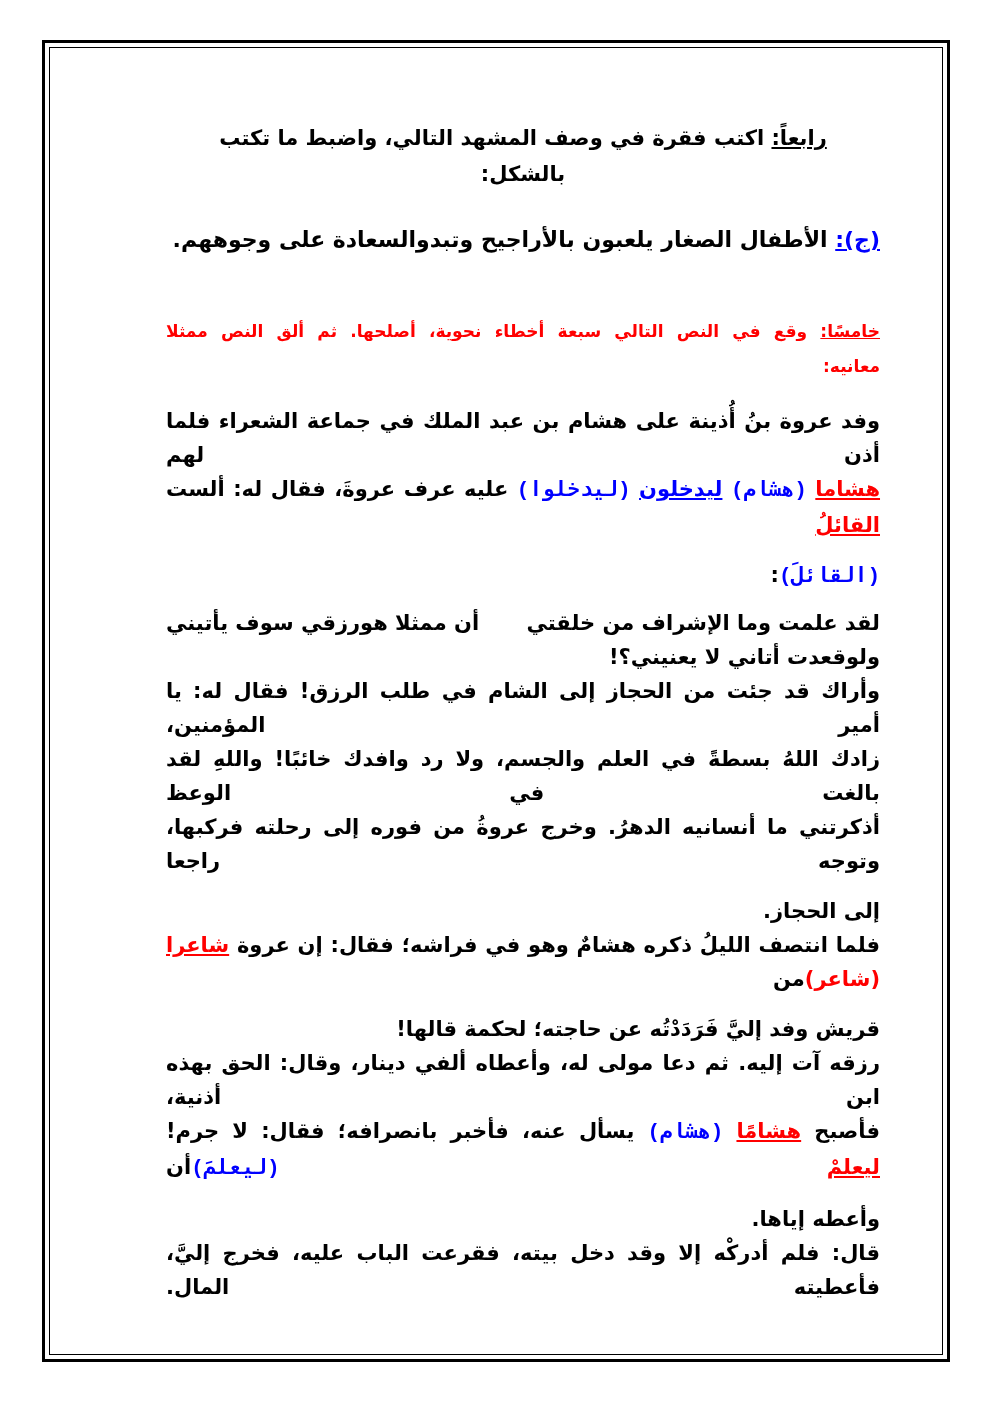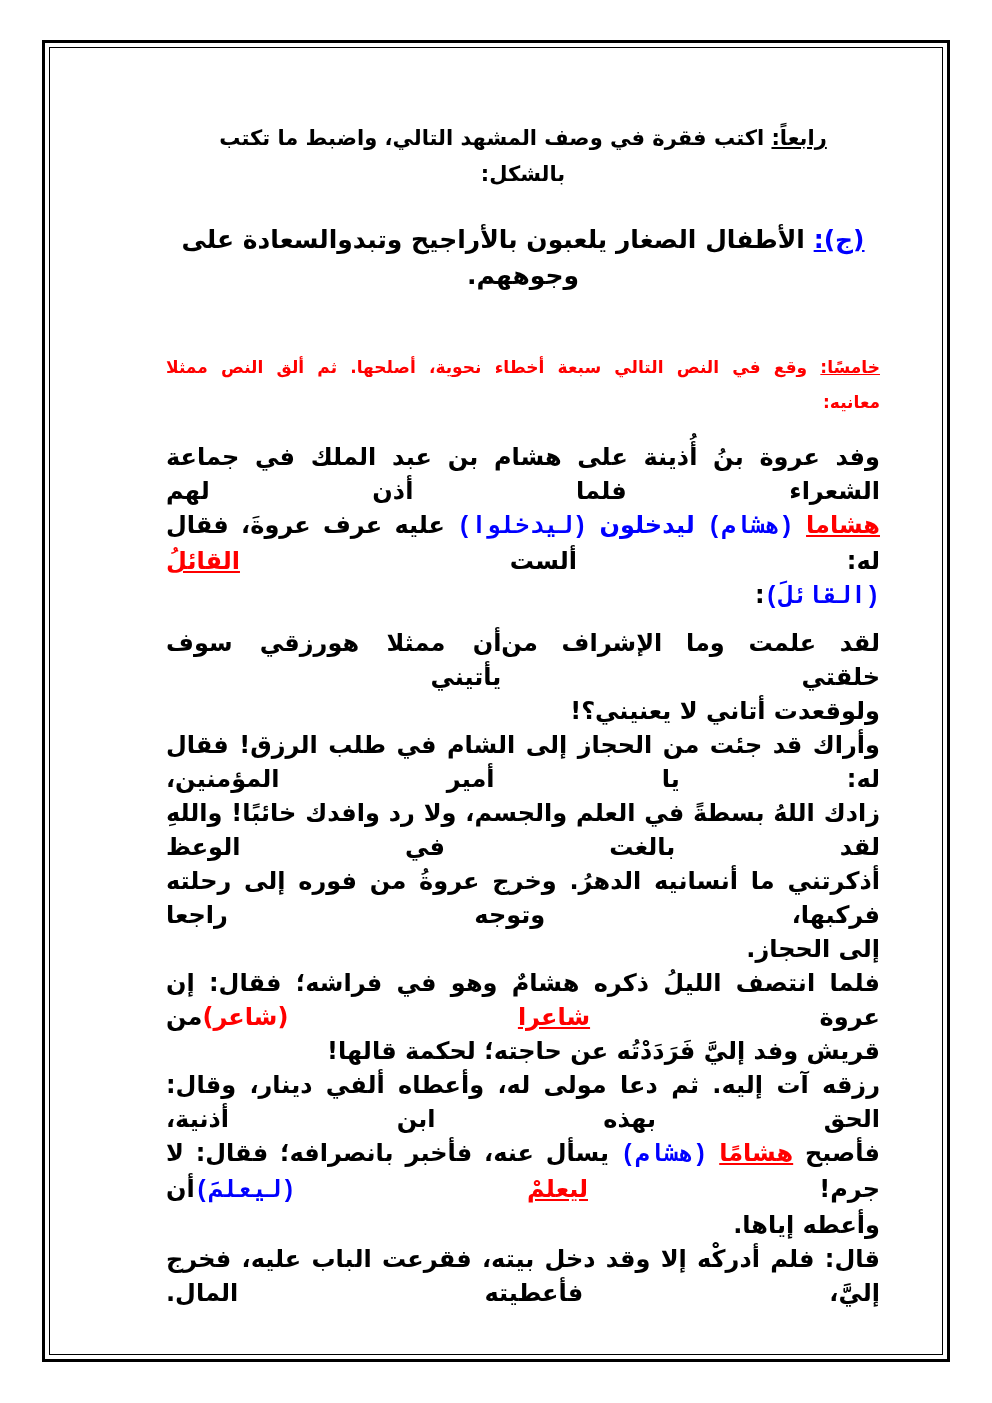--- a/index.html
+++ b/index.html
@@ -32,62 +32,62 @@
     direction:rtl;
     box-sizing:border-box;
     padding:56px 62px 0 116px;
   }
   .h1{
     font-size:21px;line-height:36px;
     text-align:center;
     margin:16px;
   }
   .h2{
-    font-size:25px;line-height:36px;
-    text-align:center;
+    font-size:22px;line-height:36px;
     margin:30px 0 4px 0;
   }
   .h3{
     color:var(--red);
     font-size:17px;line-height:35px;
     margin:0;
   }
   .h3.first{
     margin-top:56px;
     text-align:justify;
     text-align-last:justify;
   }
   .h3.second{
     text-align:right;
   }
   .u{text-decoration:underline;}
   .lbl-blue{color:var(--blue);}
   .body-text{
     margin-top:20px;
-    font-size:24px;
+    font-size:21px;
   }
   .line{
     line-height:34px;
     text-align:justify;
     text-align-last:justify;
   }
   .line.end{
     text-align-last:right;
+    margin-top:16px;
   }
   .line.verse{
     display:flex;
     justify-content:space-between;
     box-sizing:border-box;
   }
   .line.mt{margin-top:12px;}
   .s-k{color:var(--ink);}
   .s-r{color:var(--red);}
   .s-ru{color:var(--red);text-decoration:underline;}
   .s-b{color:var(--blue);font-family:Liberation Mono, monospace;}
-  .s-bu{color:var(--blue);}
+  .s-bu{color:var(--blue);text-decoration:underline;}
 </style>
 </head>
 <body>
 
 <div class="frame">
   <div class="frame-inner">
     <div class="content">
 
       <p class="h1"><span class="u">رابعاً:</span><span> اكتب فقرة في وصف المشهد التالي، واضبط ما تكتب بالشكل:</span></p>
 

